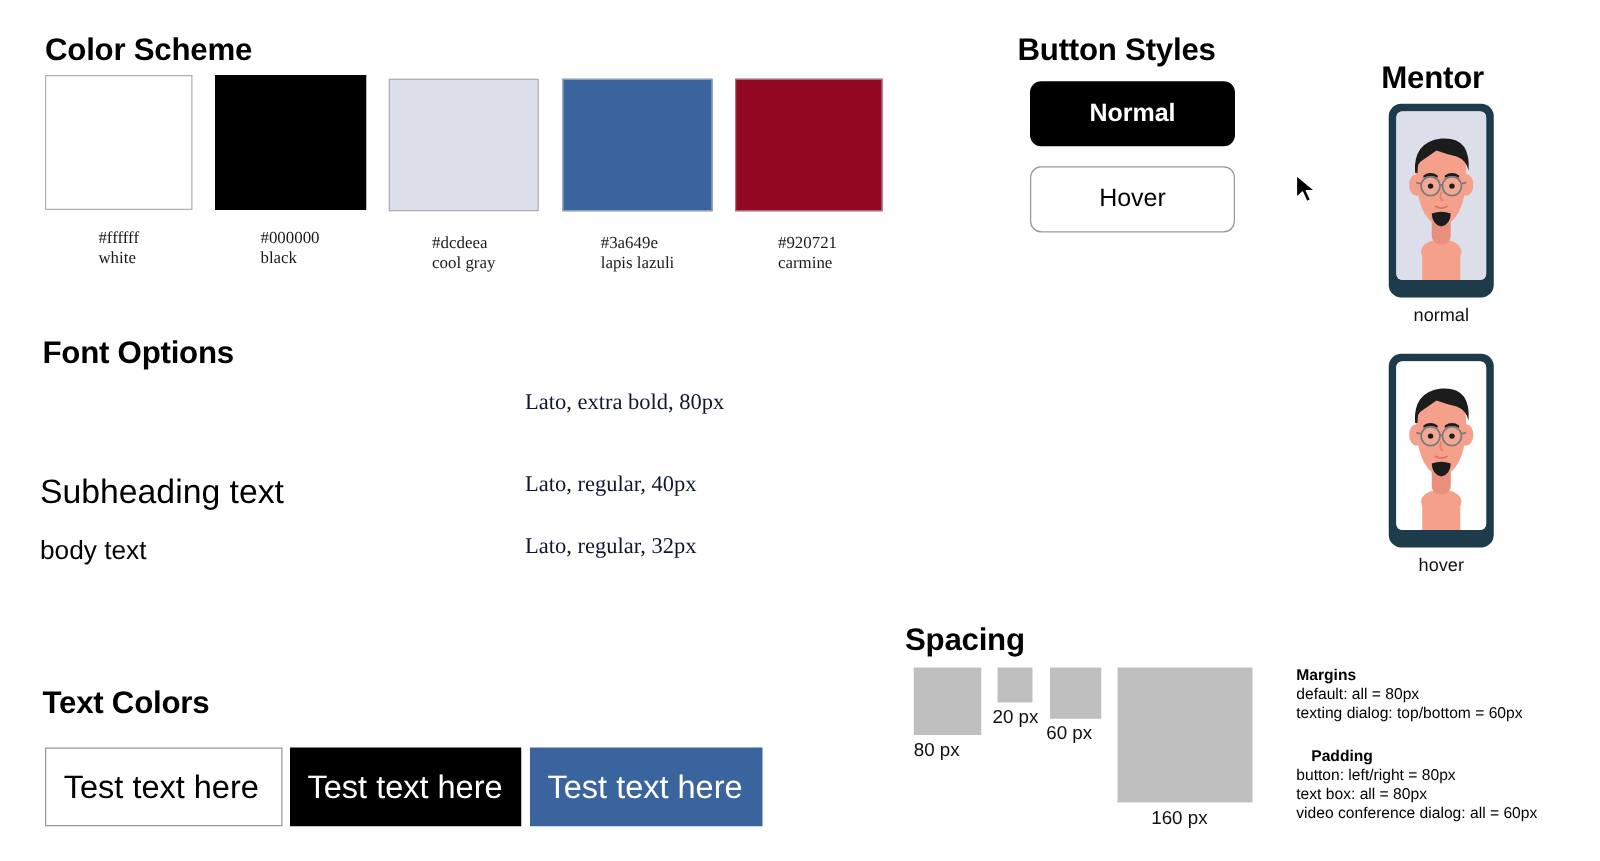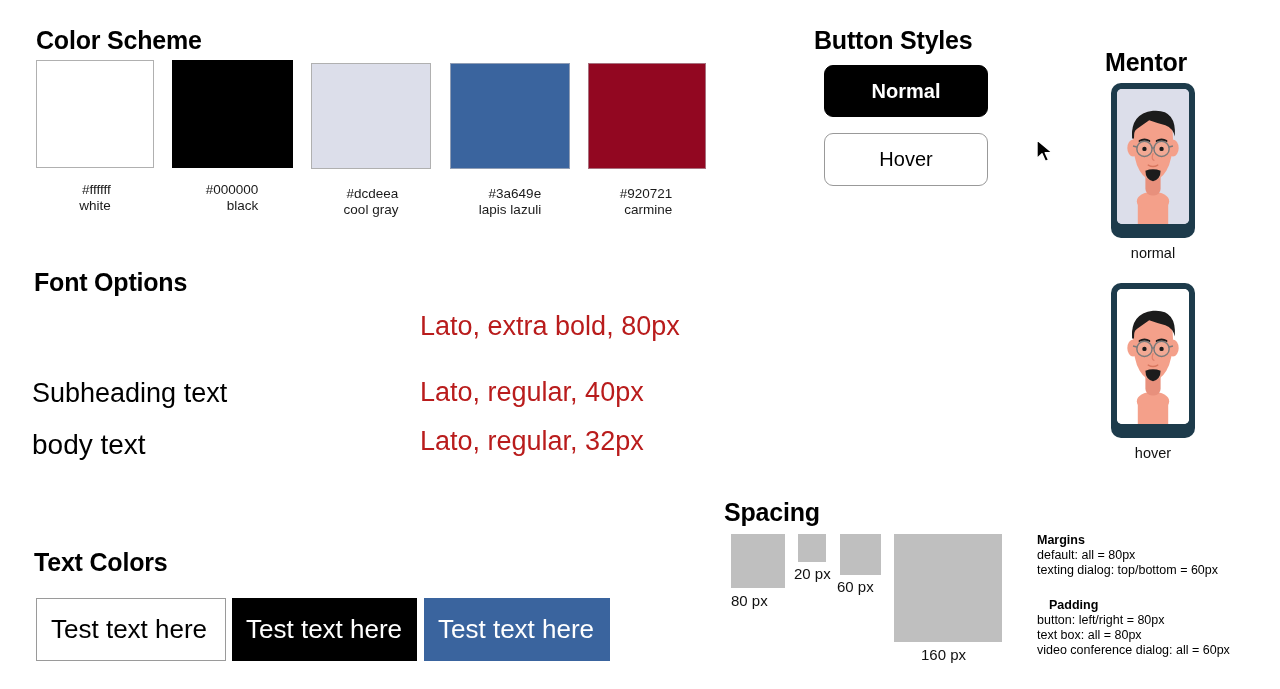--- a/index.html
+++ b/index.html
@@ -41,22 +41,22 @@
     box-sizing: border-box;
     width: 100%;
     height: 100%;
     border: 1px solid #b0b0b0;
   }
   .swatch-box.noborder { border: 1px solid rgba(0,0,0,0.15); }
   .swatch-label {
     position: absolute;
     left: 50%;
     transform: translateX(-50%);
-    text-align: right;
-    font-family: Liberation Sans, sans-serif;
+    text-align: left;
+    font-family: Liberation Serif, serif;
     font-size: 13.5px;
     line-height: 16px;
     color: #1a1a1a;
     white-space: nowrap;
   }
 
   
   .btn {
     box-sizing: border-box;
     display: flex;
@@ -115,29 +115,29 @@
   }
   .type-subheading {
     font-family: "Liberation Sans", sans-serif;
     font-weight: normal;
     font-size: 27px;
     white-space: nowrap;
   }
   .type-body {
     font-family: "Liberation Sans", sans-serif;
     font-weight: normal;
-    font-size: 28px;
+    font-size: 21px;
     white-space: nowrap;
   }
   .type-spec {
-    font-family: Liberation Sans, sans-serif;
+    font-family: Liberation Serif, serif;
     font-weight: normal;
-    font-size: 27px;
-    white-space: nowrap;
-    color: #b91c1c;
+    font-size: 18px;
+    white-space: nowrap;
+    color: #0f172a;
   }
 
   
   .textbox {
     box-sizing: border-box;
     display: flex;
     align-items: center;
     padding-left: 14px;
     font-family: "Liberation Sans", sans-serif;
     font-size: 26px;

